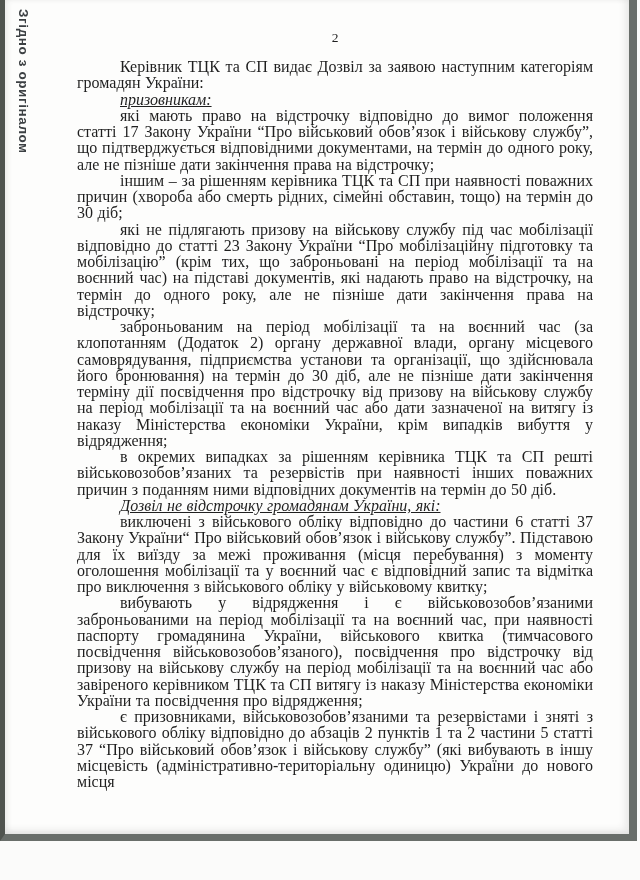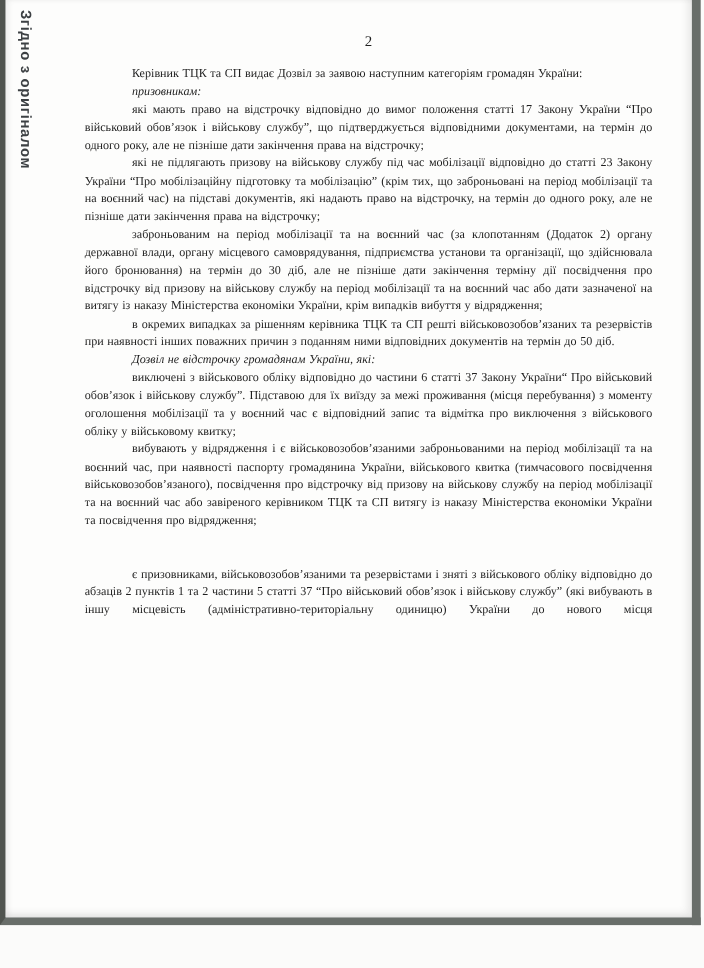--- a/index.html
+++ b/index.html
@@ -45,51 +45,52 @@
     width:516px;
   }
   .page-number{
     margin-top:30px;
     text-align:center;
     font-size:13.5px;
     color:var(--ink);
   }
   .doc-body{
     margin-top:13px;
-    font-size:11px;
+    font-size:16px;
     line-height:16.25px;
     text-align:justify;
     color:var(--ink);
   }
   .doc-body p{
     margin:0;
     text-indent:43px;
     word-spacing:0.5px;
   }
   .doc-body p.heading{
     font-style:italic;
+    text-decoration:underline;
   }
   .doc-body p.open-ended{
     text-align-last:justify;
-    margin-top:32px;
   }
 </style>
 </head>
 <body>
 
 <div class="scan-frame">
   <div class="stamp">Згідно з оригіналом</div>
 
   <div class="page-inner">
     <div class="page-number">2</div>
 
     <div class="doc-body">
         <p class="body">Керівник ТЦК та СП видає Дозвіл за заявою наступним категоріям громадян України:</p>
         <p class="heading">призовникам:</p>
         <p class="body">які мають право на відстрочку відповідно до вимог положення статті 17 Закону України “Про військовий обов’язок і військову службу”, що підтверджується відповідними документами, на термін до одного року, але не пізніше дати закінчення права на відстрочку;</p>
+        <p class="body">іншим – за рішенням керівника ТЦК та СП при наявності поважних причин (хвороба або смерть рідних, сімейні обставин, тощо) на термін до 30 діб;</p>
         <p class="body">які не підлягають призову на військову службу під час мобілізації відповідно до статті 23 Закону України “Про мобілізаційну підготовку та мобілізацію” (крім тих, що заброньовані на період мобілізації та на воєнний час) на підставі документів, які надають право на відстрочку, на термін до одного року, але не пізніше дати закінчення права на відстрочку;</p>
         <p class="body">заброньованим на період мобілізації та на воєнний час (за клопотанням (Додаток 2) органу державної влади, органу місцевого самоврядування, підприємства установи та організації, що здійснювала його бронювання) на термін до 30 діб, але не пізніше дати закінчення терміну дії посвідчення про відстрочку від призову на військову службу на період мобілізації та на воєнний час або дати зазначеної на витягу із наказу Міністерства економіки України, крім випадків вибуття у відрядження;</p>
         <p class="body">в окремих випадках за рішенням керівника ТЦК та СП решті військовозобов’язаних та резервістів при наявності інших поважних причин з поданням ними відповідних документів на термін до 50 діб.</p>
         <p class="heading">Дозвіл не відстрочку громадянам України, які:</p>
         <p class="body">виключені з військового обліку відповідно до частини 6 статті 37 Закону України“ Про військовий обов’язок і військову службу”. Підставою для їх виїзду за межі проживання (місця перебування) з моменту оголошення мобілізації та у воєнний час є відповідний запис та відмітка про виключення з військового обліку у військовому квитку;</p>
         <p class="body">вибувають у відрядження і є військовозобов’язаними заброньованими на період мобілізації та на воєнний час, при наявності паспорту громадянина України, військового квитка (тимчасового посвідчення військовозобов’язаного), посвідчення про відстрочку від призову на військову службу на період мобілізації та на воєнний час або завіреного керівником ТЦК та СП витягу із наказу Міністерства економіки України та посвідчення про відрядження;</p>
         <p class="body open-ended">є призовниками, військовозобов’язаними та резервістами і зняті з військового обліку відповідно до  абзаців 2  пунктів 1 та 2 частини 5 статті 37 “Про військовий обов’язок і військову службу” (які вибувають в іншу місцевість (адміністративно-територіальну одиницю) України до нового місця</p>
       </div>
   </div>
 </div>

